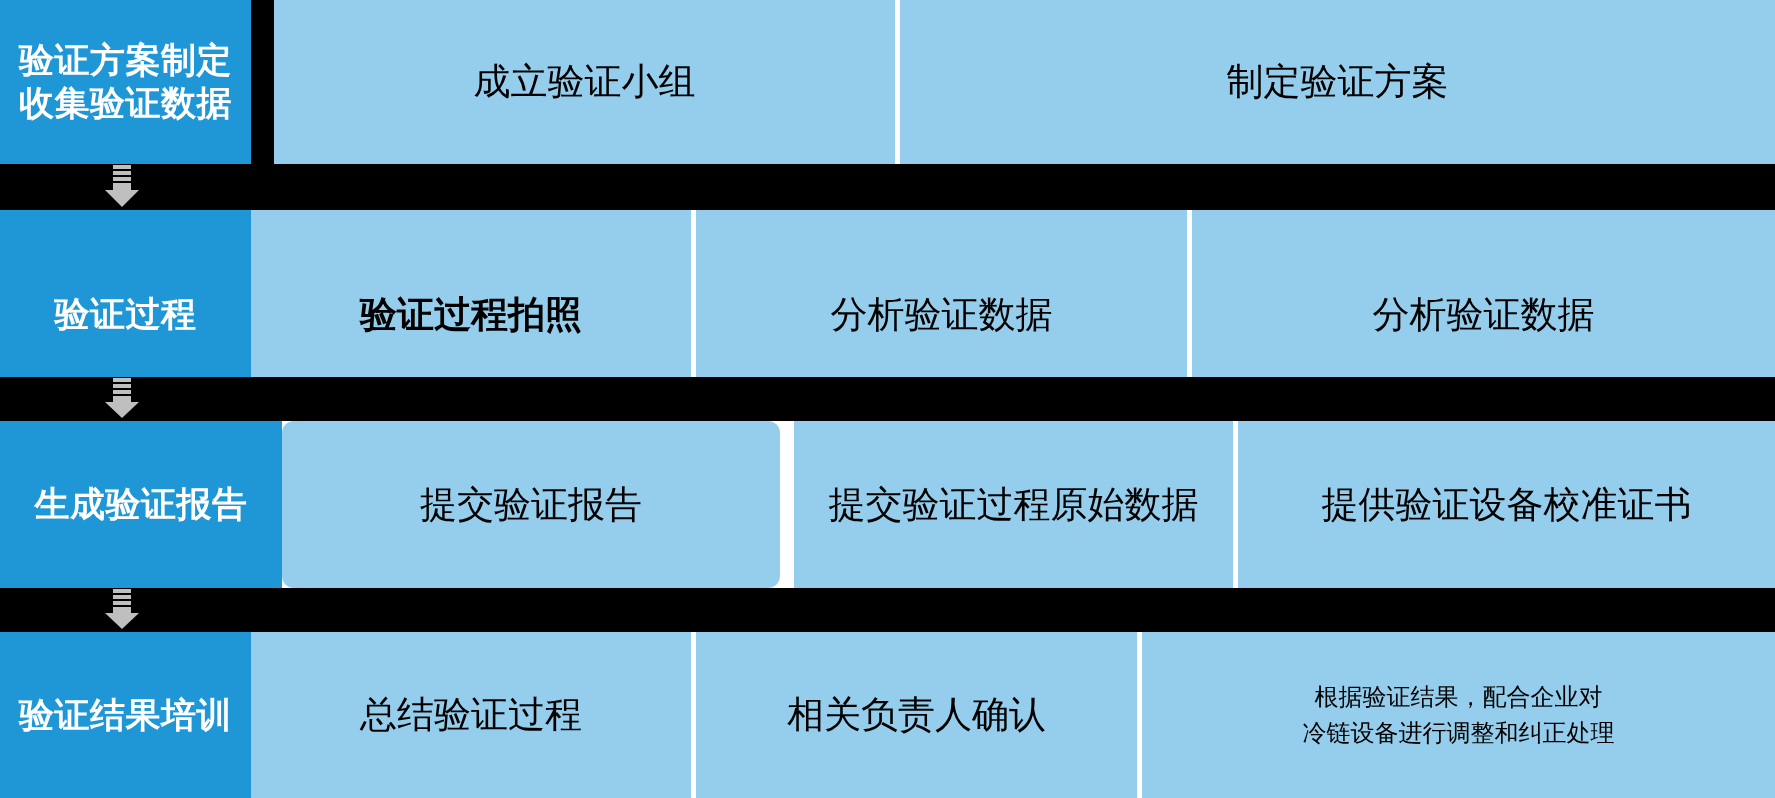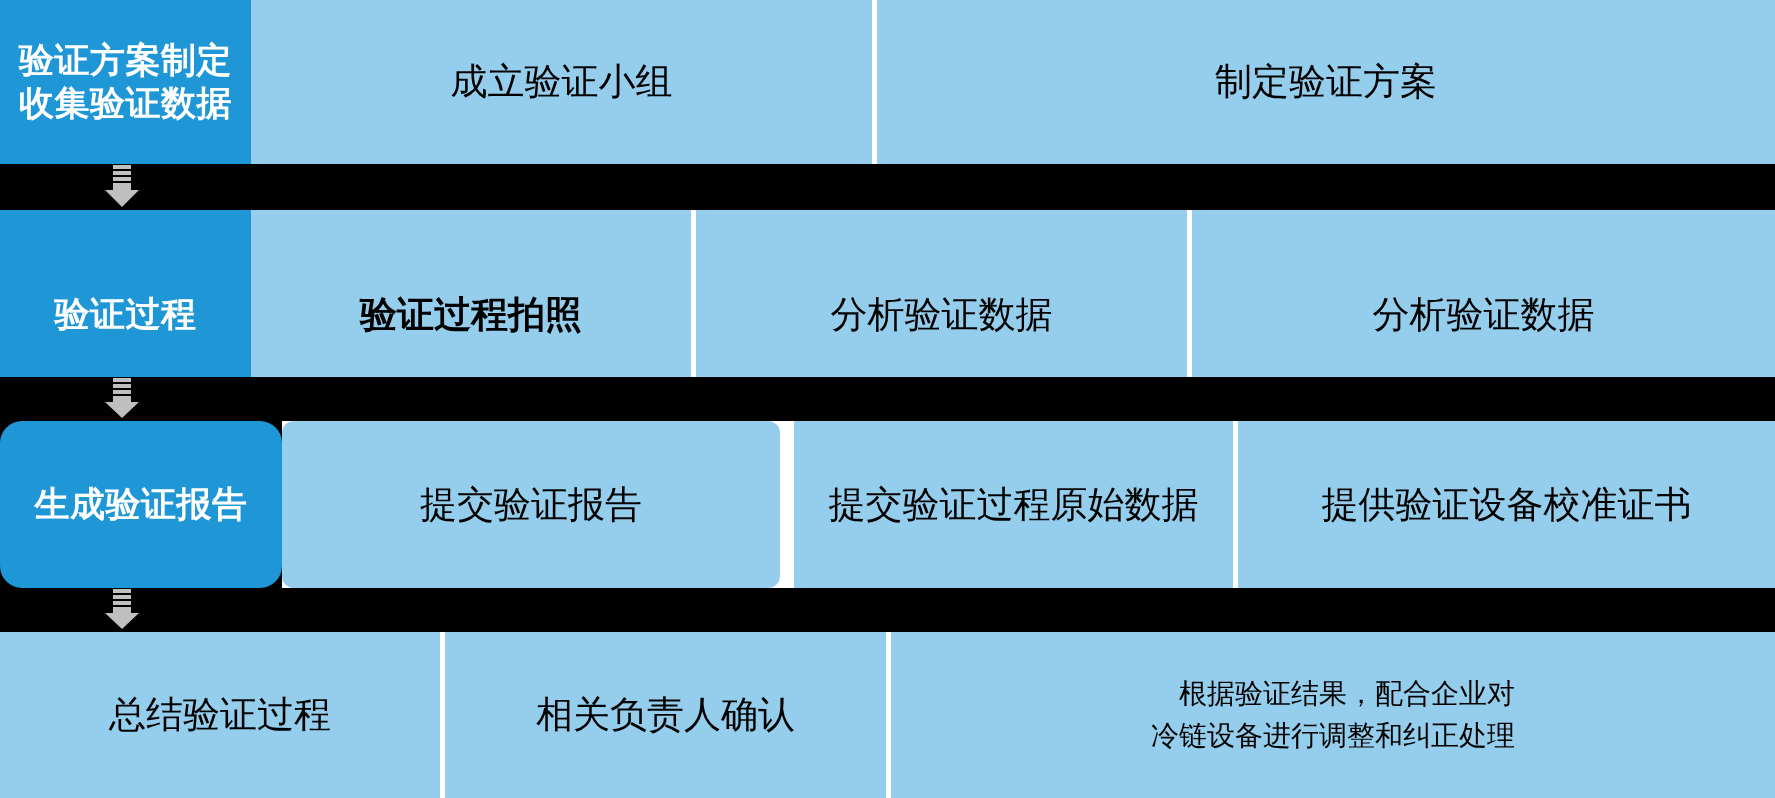--- a/index.html
+++ b/index.html
@@ -50,32 +50,32 @@
     flex-direction: row;
     align-items: stretch;
     background: #ffffff;
   }
   .cell {
     background: #95ceec;
     color: #000000;
     display: flex;
     align-items: center;
     justify-content: center;
-    text-align: right;
+    text-align: center;
     font-size: 37px;
     line-height: 1.35;
     box-sizing: border-box;
     padding: 0 8px;
     min-width: 0;
   }
   .cell + .cell {
     margin-left: 5px;
   }
   .cell.small {
-    font-size: 28px;
+    font-size: 24px;
     line-height: 1.5;
   }
 
   
   .band {
     position: absolute;
     left: 0;
     width: 1775px;
     background: #000000;
   }
@@ -86,21 +86,21 @@
     width: 44px;
     height: 100%;
   }
   .arrow svg { display: block; }
 </style>
 </head>
 <body>
 
 <div id="stage">
 
-  <div class="phase-row" style="top:0px; height:164px;">
+  <div class="phase-row" style="top:0px; height:164px;gap:23px;">
     <div class="phase-label">
       <span>
         <span>验证方案制定</span><br>
         <span>收集验证数据</span>
       </span>
     </div>
     <div class="phase-cells">
       <div class="cell" style="flex:0 0 621px;">成立验证小组</div>
       <div class="cell" style="flex:1 1 auto;">制定验证方案</div>
     </div>
@@ -137,21 +137,21 @@
           <rect x="13" y="1" width="18" height="4"></rect>
           <rect x="13" y="7" width="18" height="4"></rect>
           <rect x="13" y="13" width="18" height="4"></rect>
           <path d="M13 19 h18 v6 h8 L22 41 L5 25 h8 z"></path>
         </g>
       </svg>
     </div>
   </div>
 
   <div class="phase-row" style="top:421px; height:167px;">
-    <div class="phase-label" style="flex:0 0 282px; width:282px;border-radius:22px;">
+    <div class="phase-label" style="flex:0 0 282px; width:282px;">
       <span>生成验证报告</span>
     </div>
     <div class="phase-cells">
       <div class="cell" style="flex:0 0 498px;border-radius:12px;">提交验证报告</div>
       <div class="cell" style="flex:0 0 439px;margin-left:14px;">提交验证过程原始数据</div>
       <div class="cell" style="flex:1 1 auto;">提供验证设备校准证书</div>
     </div>
   </div>
 
   <div class="band" style="top:588px; height:44px;">
@@ -161,20 +161,23 @@
           <rect x="13" y="1" width="18" height="4"></rect>
           <rect x="13" y="7" width="18" height="4"></rect>
           <rect x="13" y="13" width="18" height="4"></rect>
           <path d="M13 19 h18 v6 h8 L22 41 L5 25 h8 z"></path>
         </g>
       </svg>
     </div>
   </div>
 
   <div class="phase-row" style="top:632px; height:166px;">
+    <div class="phase-label">
+      <span>验证结果培训</span>
+    </div>
     <div class="phase-cells">
       <div class="cell" style="flex:0 0 440px;">总结验证过程</div>
       <div class="cell" style="flex:0 0 441px;">相关负责人确认</div>
       <div class="cell small" style="flex:1 1 auto;">根据验证结果，配合企业对<br>冷链设备进行调整和纠正处理</div>
     </div>
   </div>
 
 </div>
 
 </body></html>

